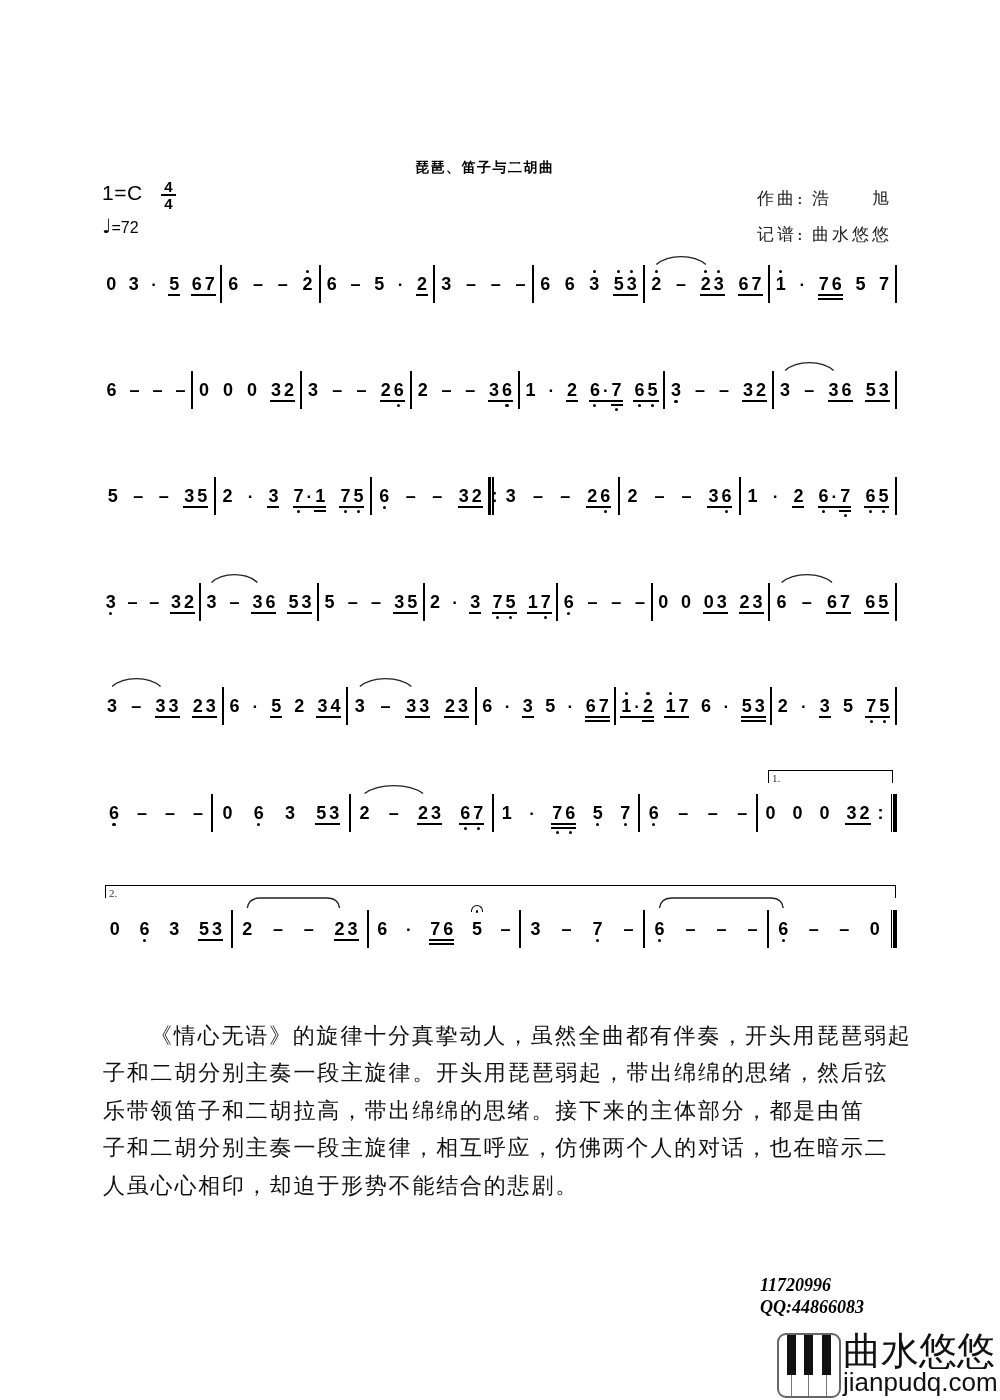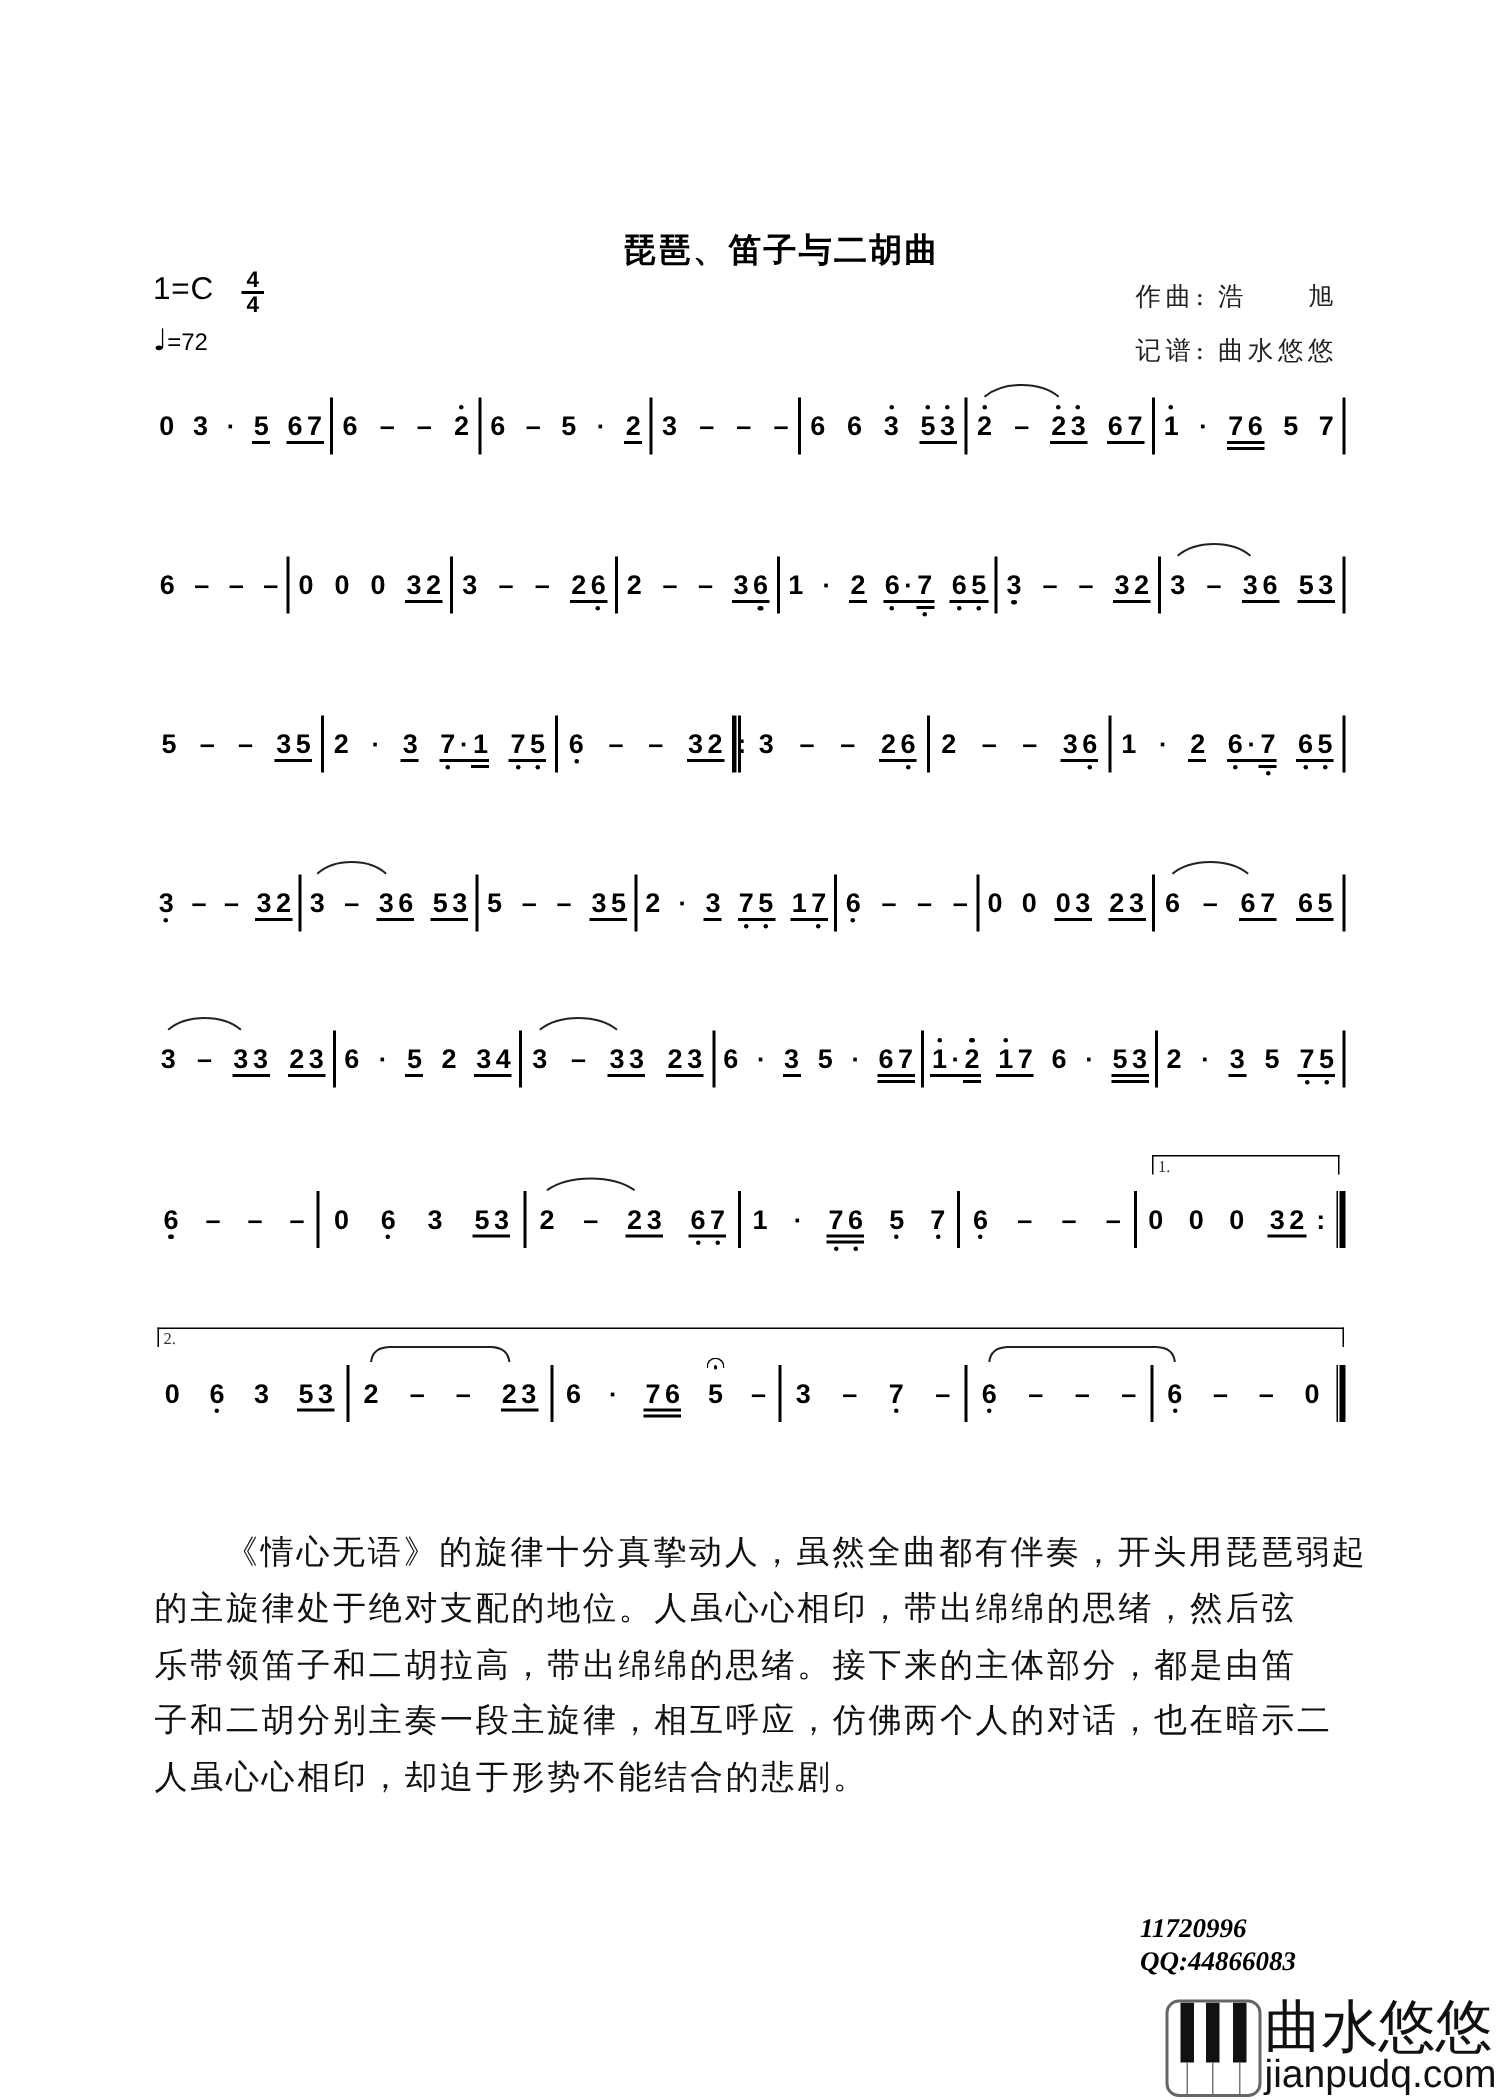--- a/index.html
+++ b/index.html
@@ -1,19 +1,19 @@
 <!DOCTYPE html>
 <html><head>
 <meta charset="utf-8">
 <style>
 html,body{margin:0;padding:0;background:#fff;}
 #page{position:relative;width:1000px;height:1400px;overflow:hidden;background:#fff;color:#000;font-family:"DejaVu Serif",serif;}
 .abs{position:absolute;white-space:nowrap;}
 .title{left:387px;top:84px;font-size:42px;line-height:48px;letter-spacing:24px;font-weight:bold;}
-.subtitle{left:415px;top:157px;font-size:22px;line-height:20px;letter-spacing:1.5px;font-weight:bold;}
+.subtitle{left:415px;top:157px;font-size:14px;line-height:20px;letter-spacing:1.5px;font-weight:bold;}
 .key{left:102px;top:181px;font-family:"Liberation Sans",sans-serif;font-size:21px;line-height:24px;letter-spacing:.5px;}
 .timesig{left:160px;top:180px;width:17px;display:flex;flex-direction:column;align-items:center;font-family:"Liberation Sans",sans-serif;font-weight:bold;font-size:15px;line-height:13px;}
 .timesig .ln{width:15px;height:1.6px;background:#000;margin:1px 0;}
 .tempo{left:102px;top:216px;font-family:"Liberation Sans",sans-serif;font-size:16px;line-height:20px;}
 .tempo .q{font-family:"DejaVu Sans",sans-serif;font-size:20px;}
 .credit{left:757px;width:140px;height:20px;font-size:17px;line-height:20px;letter-spacing:3px;color:#222;}
 .credit .val{position:absolute;left:55px;top:0;}
 
 .row{position:absolute;left:100px;width:800px;height:38px;}
 .measure{position:absolute;top:0;height:38px;display:flex;align-items:center;justify-content:space-around;}
@@ -676,21 +676,21 @@
         </div>
         <svg class="slurs" width="800" height="24">
           <path d="M147.3671875,18 Q148.3671875,8.5 159.3671875,8 L227.5703125,8 Q238.5703125,8.5 239.5703125,18" fill="none" stroke="#222" stroke-width="1.4"></path>
           <path d="M559.4921875,18 Q560.4921875,8.5 571.4921875,8 L671.2421875,8 Q682.2421875,8.5 683.2421875,18" fill="none" stroke="#222" stroke-width="1.4"></path>
         </svg>
       </div>
     </div>
 
   <div>
     <div class="abs para-line" style="top:1023px;padding-left:47px">《情心无语》的旋律十分真挚动人，虽然全曲都有伴奏，开头用琵琶弱起</div>
-    <div class="abs para-line" style="top:1060px">的主旋律处于绝对支配的地位。人虽心心相印，带出绵绵的思绪，然后弦</div>
+    <div class="abs para-line" style="top:1060px">子和二胡分别主奏一段主旋律。开头用琵琶弱起，带出绵绵的思绪，然后弦</div>
     <div class="abs para-line" style="top:1098px">乐带领笛子和二胡拉高，带出绵绵的思绪。接下来的主体部分，都是由笛</div>
     <div class="abs para-line" style="top:1135px">子和二胡分别主奏一段主旋律，相互呼应，仿佛两个人的对话，也在暗示二</div>
     <div class="abs para-line" style="top:1173px">人虽心心相印，却迫于形势不能结合的悲剧。</div>
   </div>
 
   <div class="abs footer-txt" style="top:1275px">11720996</div>
   <div class="abs footer-txt" style="top:1297px">QQ:44866083</div>
 
   <div class="logo-icon">
     <span class="bk" style="left:8px"></span>

